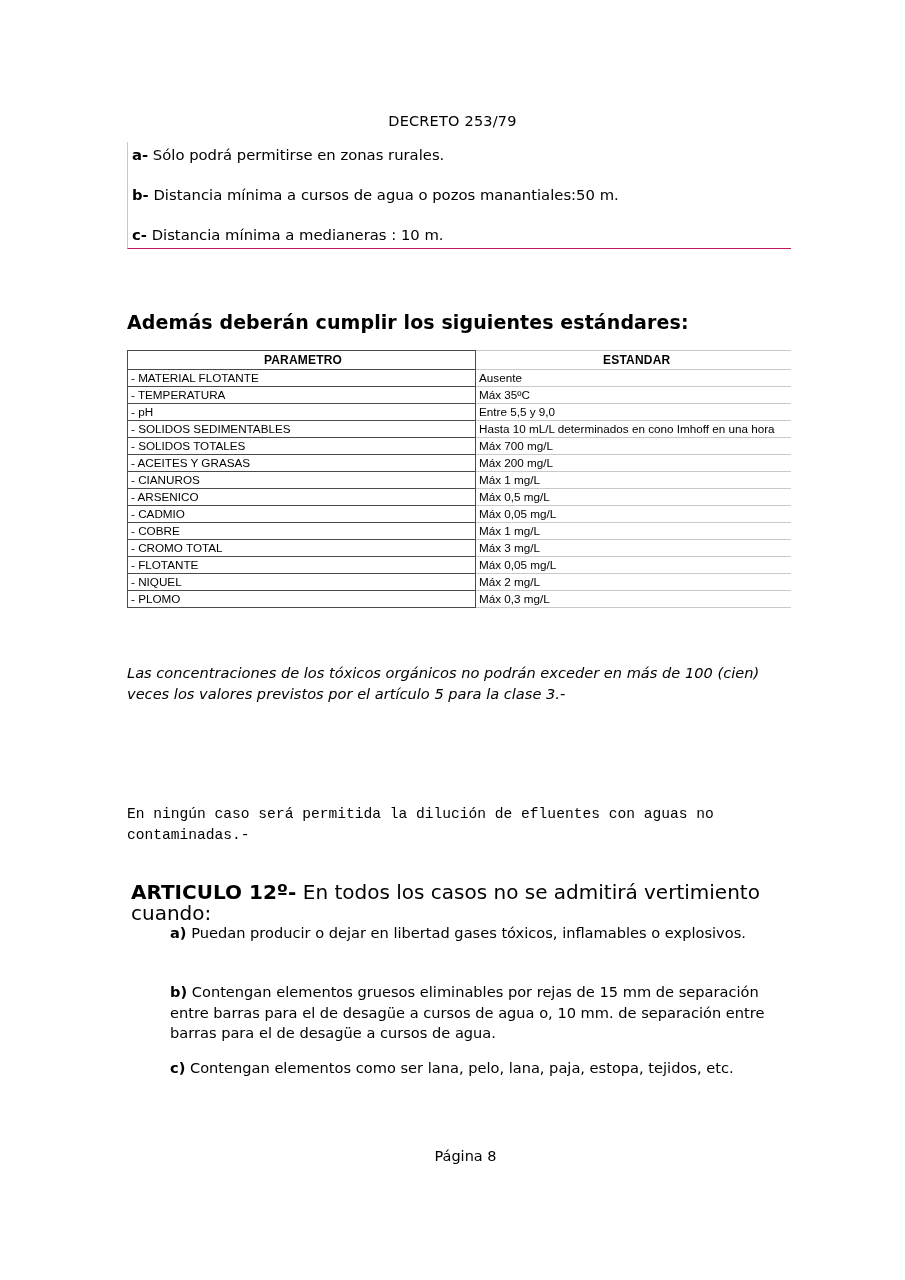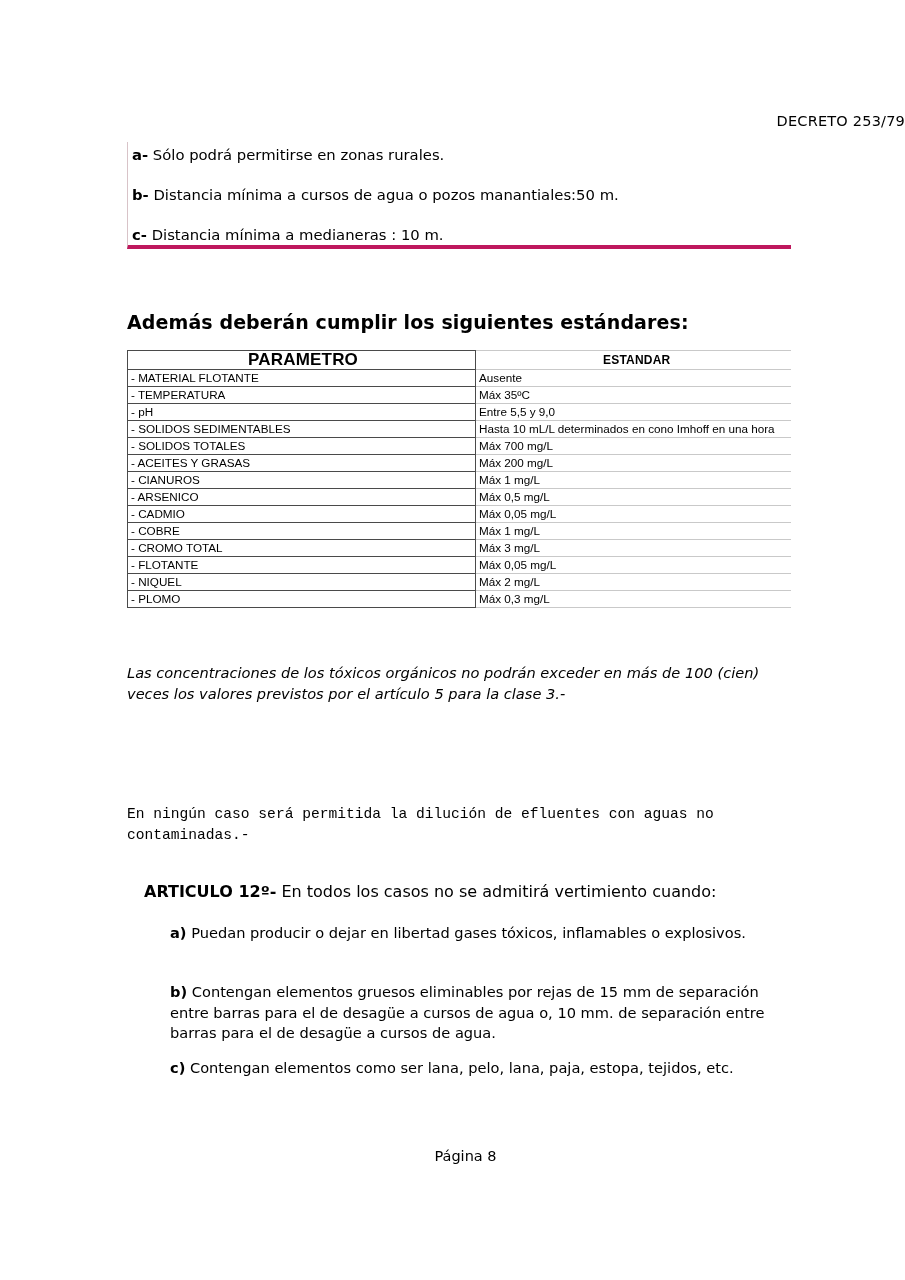--- a/index.html
+++ b/index.html
@@ -22,34 +22,34 @@
     width: 905px;
     height: 1280px;
   }
 
   
   .doc-title {
     position: absolute;
     left: 0;
     top: 113px;
     width: 905px;
-    text-align: right;
+    text-align: center;
     font-size: 14.5px;
     letter-spacing: 0.2px;
   }
 
   
   .top-frame {
     position: absolute;
     left: 127px;
     top: 142px;
     width: 664px;
     height: 107px;
     border-left: 1px solid #d8c3c8;
-    border-bottom: 4px solid #be185d;
+    border-bottom: 1px solid #be185d;
     box-sizing: border-box;
   }
   .frame-line {
     position: absolute;
     left: 4px;
     font-size: 14.8px;
     white-space: nowrap;
     line-height: 1.2;
   }
   .frame-line b { font-weight: bold; }
@@ -100,21 +100,21 @@
   }
   
   .std-table th.p, .std-table td.p {
     border: 1px solid #4a4a4a;
   }
   .std-table th.p {
     height: 18px;
     line-height: 18px;
     text-align: center;
     font-weight: bold;
-    font-size: 17px;
+    font-size: 12px;
     letter-spacing: 0.2px;
   }
   
   .std-table th.s, .std-table td.s {
     border-top: 1px solid #c9c9c9;
     border-bottom: 1px solid #c9c9c9;
     border-left: 1px solid #4a4a4a;
     border-right: none;
   }
   .std-table th.s {
@@ -135,24 +135,24 @@
     width: 644px;
     font-size: 14.6px;
     line-height: 20.5px;
   }
   .para.p1 { top: 663px; font-style: italic; }
   .para.p2 { top: 722px; }
   .para.p3 { top: 804px; font-family: Liberation Mono, monospace; }
 
   .article {
     position: absolute;
-    left: 144px;
+    left: 131px;
     top: 882px;
     width: 660px;
-    font-size: 16px;
+    font-size: 20px;
     line-height: 20.5px;
   }
   .article b { font-weight: bold; }
 
   .item {
     position: absolute;
     left: 170px;
     width: 600px;
     font-size: 14.6px;
     line-height: 20.5px;

